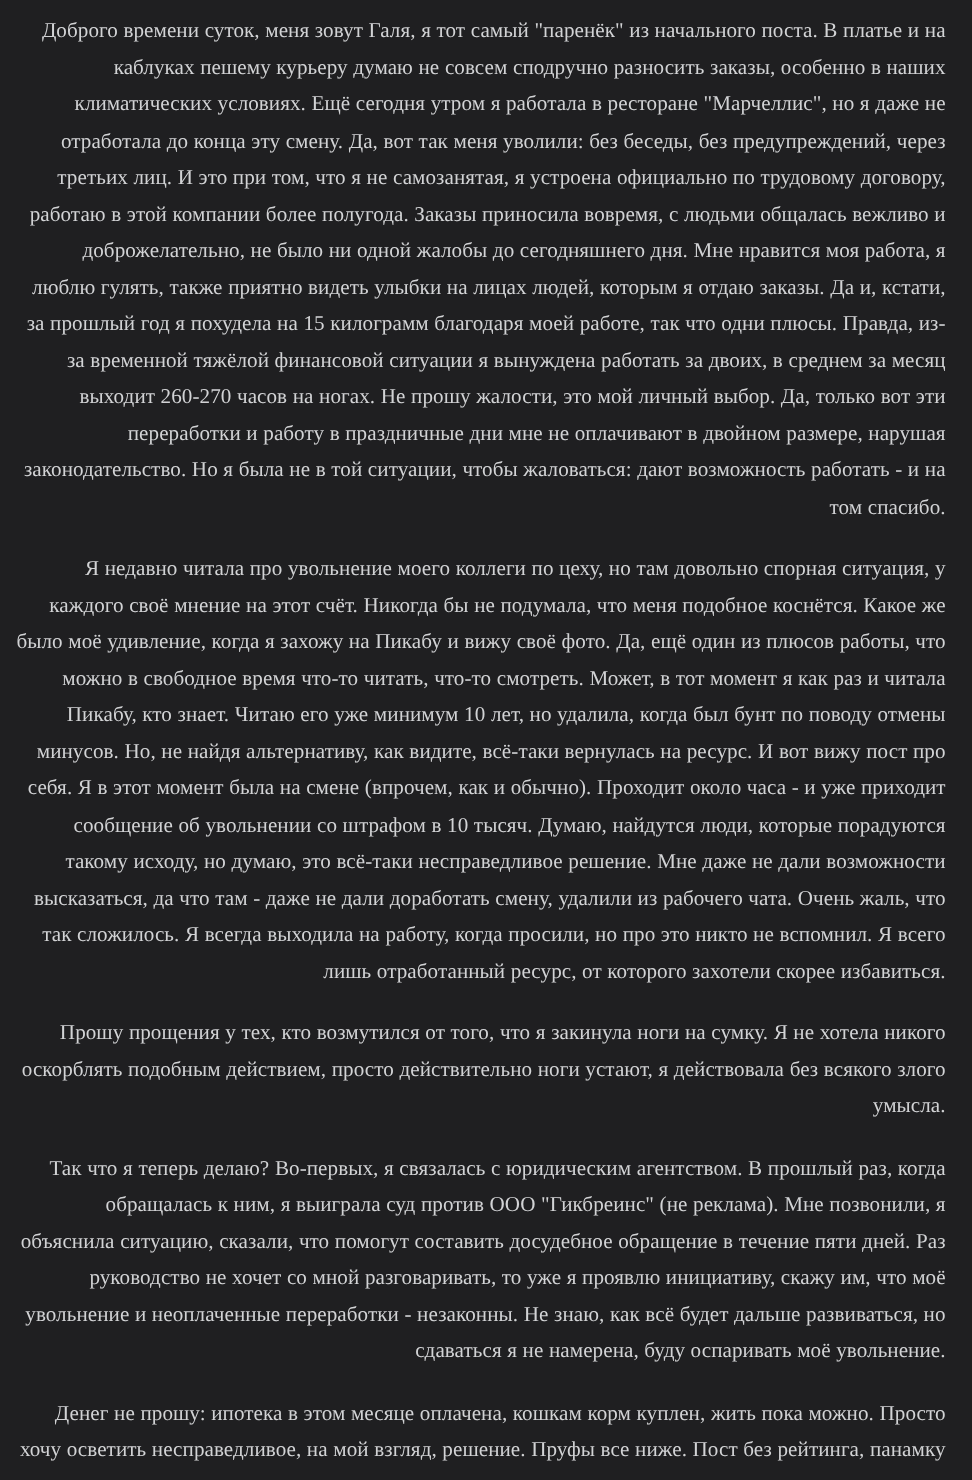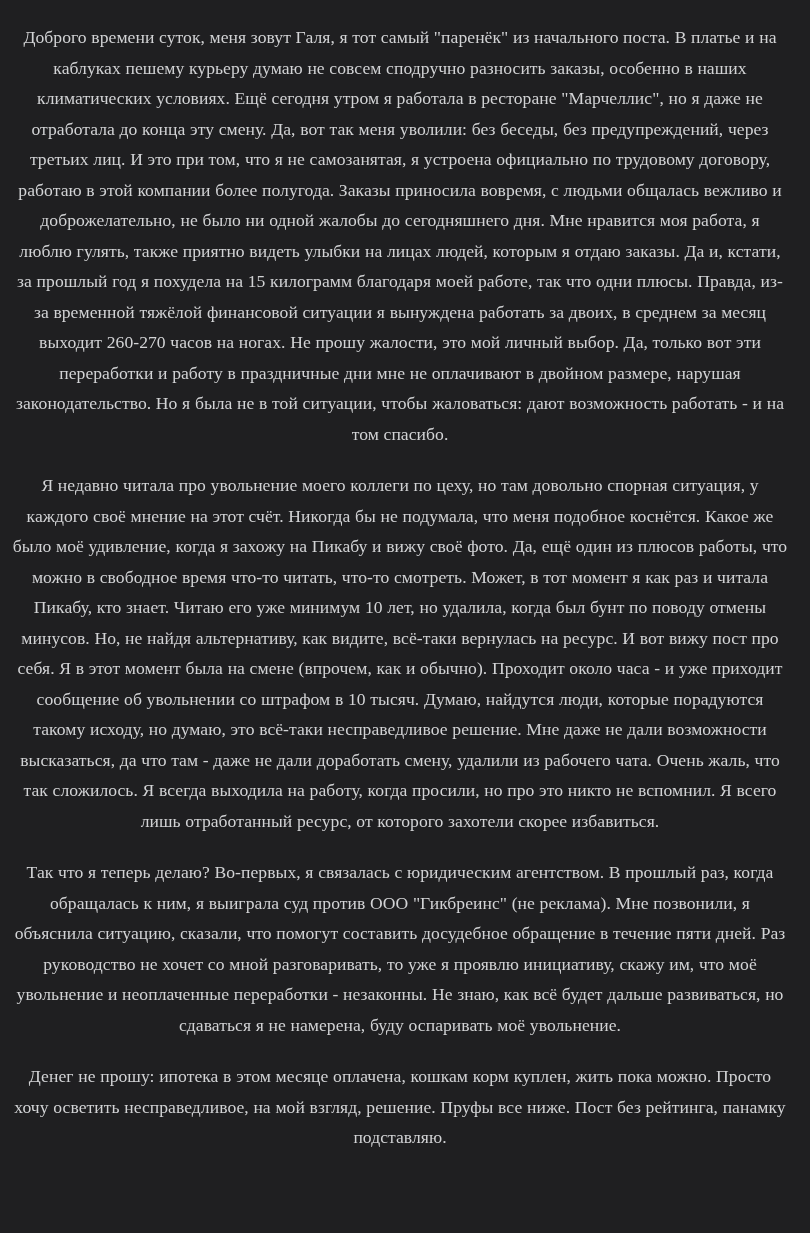--- a/index.html
+++ b/index.html
@@ -13,33 +13,34 @@
     font-family: "Liberation Serif", "DejaVu Serif", serif;
     color: #cfd0d2;
     -webkit-font-smoothing: antialiased;
   }
   .post {
     box-sizing: border-box;
     width: 810px;
     padding: 10px 22px 18px 12px;
   }
   .para {
-    margin: 12px 0 21px 0;
+    margin: 0 0 21px 0;
     font-size: 17.6px;
     line-height: 30.5px;
     color: #d2d3d5;
-    text-align: center;
+    text-align: right;
     letter-spacing: 0.05px;
     word-spacing: 0.2px;
   }
   .para:last-child {
     margin-bottom: 0;
   }
 </style>
 </head>
 <body style="background: rgb(31, 31, 33);">
 
 <article class="post">
   <p class="para">Доброго времени суток, меня зовут Галя, я тот самый "паренёк" из начального поста. В платье и на каблуках пешему курьеру думаю не совсем сподручно разносить заказы, особенно в наших климатических условиях. Ещё сегодня утром я работала в ресторане "Марчеллис", но я даже не отработала до конца эту смену. Да, вот так меня уволили: без беседы, без предупреждений, через третьих лиц. И это при том, что я не самозанятая, я устроена официально по трудовому договору, работаю в этой компании более полугода. Заказы приносила вовремя, с людьми общалась вежливо и доброжелательно, не было ни одной жалобы до сегодняшнего дня. Мне нравится моя работа, я люблю гулять, также приятно видеть улыбки на лицах людей, которым я отдаю заказы. Да и, кстати, за прошлый год я похудела на 15 килограмм благодаря моей работе, так что одни плюсы. Правда, из-за временной тяжёлой финансовой ситуации я вынуждена работать за двоих, в среднем за месяц выходит 260-270 часов на ногах. Не прошу жалости, это мой личный выбор. Да, только вот эти переработки и работу в праздничные дни мне не оплачивают в двойном размере, нарушая законодательство. Но я была не в той ситуации, чтобы жаловаться: дают возможность работать - и на том спасибо.</p>
   <p class="para">Я недавно читала про увольнение моего коллеги по цеху, но там довольно спорная ситуация, у каждого своё мнение на этот счёт. Никогда бы не подумала, что меня подобное коснётся. Какое же было моё удивление, когда я захожу на Пикабу и вижу своё фото. Да, ещё один из плюсов работы, что можно в свободное время что-то читать, что-то смотреть. Может, в тот момент я как раз и читала Пикабу, кто знает. Читаю его уже минимум 10 лет, но удалила, когда был бунт по поводу отмены минусов. Но, не найдя альтернативу, как видите, всё-таки вернулась на ресурс. И вот вижу пост про себя. Я в этот момент была на смене (впрочем, как и обычно). Проходит около часа - и уже приходит сообщение об увольнении со штрафом в 10 тысяч. Думаю, найдутся люди, которые порадуются такому исходу, но думаю, это всё-таки несправедливое решение. Мне даже не дали возможности высказаться, да что там - даже не дали доработать смену, удалили из рабочего чата. Очень жаль, что так сложилось. Я всегда выходила на работу, когда просили, но про это никто не вспомнил. Я всего лишь отработанный ресурс, от которого захотели скорее избавиться.</p>
+  <p class="para">Прошу прощения у тех, кто возмутился от того, что я закинула ноги на сумку. Я не хотела никого оскорблять подобным действием, просто действительно ноги устают, я действовала без всякого злого умысла.</p>
   <p class="para">Так что я теперь делаю? Во-первых, я связалась с юридическим агентством. В прошлый раз, когда обращалась к ним, я выиграла суд против ООО "Гикбреинс" (не реклама). Мне позвонили, я объяснила ситуацию, сказали, что помогут составить досудебное обращение в течение пяти дней. Раз руководство не хочет со мной разговаривать, то уже я проявлю инициативу, скажу им, что моё увольнение и неоплаченные переработки - незаконны. Не знаю, как всё будет дальше развиваться, но сдаваться я не намерена, буду оспаривать моё увольнение.</p>
   <p class="para">Денег не прошу: ипотека в этом месяце оплачена, кошкам корм куплен, жить пока можно. Просто хочу осветить несправедливое, на мой взгляд, решение. Пруфы все ниже. Пост без рейтинга, панамку подставляю.</p>
 </article>
 
 </body></html>

